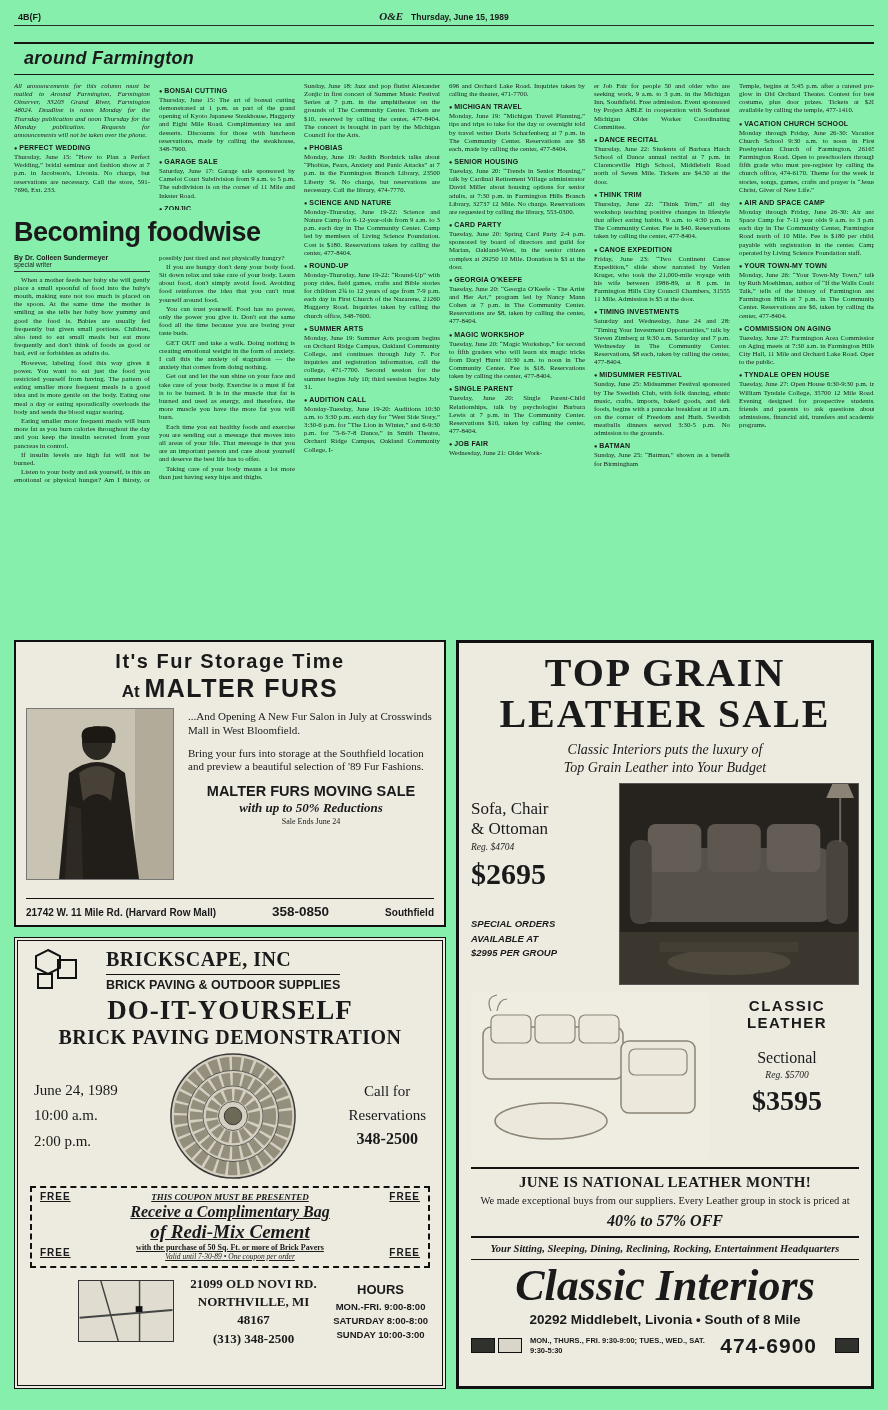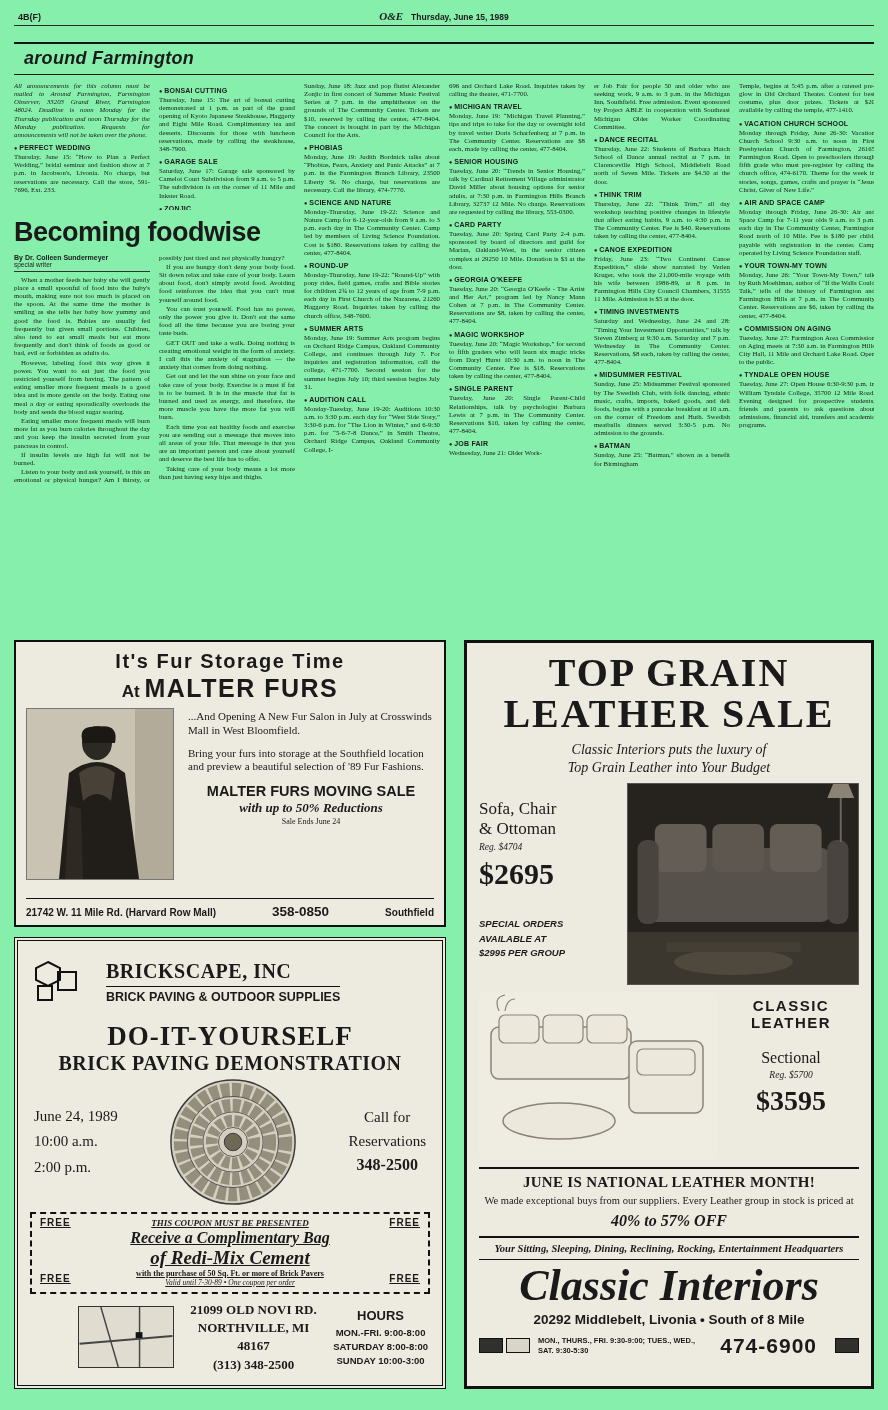--- a/index.html
+++ b/index.html
@@ -32,46 +32,46 @@
   .ibody { }
   .lead { margin-bottom:1px; }
   .headline { font:bold 27px/1.02 "Liberation Sans", sans-serif; letter-spacing:-0.5px; margin:9px 0 7px; }
   .article-body { columns:2; column-gap:9px; font:6.9px/1.19 "Liberation Serif", serif; text-align:justify; height:368px; overflow:hidden; }
   .byline-block { border-bottom:1px solid #333; padding-bottom:3px; margin-bottom:4px; }
   .byline { font:bold 7px "Liberation Sans", sans-serif; }
   .byrole { font:6.5px "Liberation Sans", sans-serif; }
   .apara { text-indent:7px; margin-bottom:1px; }
 
   
-  .ads-row { display:flex; gap:18px; margin-top:10px; }
+  .ads-row { display:flex; gap:10px; margin-top:10px; }
   .ads-left { width:432px; flex:none; display:flex; flex-direction:column; gap:10px; }
   .ad { background:#edeae0; border:2px solid #111; }
 
   
   .malter { height:287px; padding:8px 10px 6px; display:flex; flex-direction:column; }
   .m-h1 { text-align:center; font:bold 20px "Liberation Sans", sans-serif; letter-spacing:1.5px; }
   .m-h2 { text-align:center; font:bold 17px "Liberation Sans", sans-serif; margin-top:1px; }
   .m-brand { font-size:25px; letter-spacing:1.5px; }
   .m-mid { display:flex; gap:14px; margin-top:5px; flex:1; overflow:hidden; }
   .m-photo { width:148px; height:172px; flex:none; border:1px solid #777; }
   .m-text { flex:1; font:11px/1.25 "Liberation Serif", serif; padding-top:2px; }
   .m-text p { margin-bottom:9px; }
   .m-sale { font:bold 14.5px "Liberation Sans", sans-serif; text-align:center; margin-top:4px; }
   .m-salesub { font:italic bold 13px "Liberation Serif", serif; text-align:center; margin-top:1px; }
   .m-salenote { font:8px "Liberation Serif", serif; text-align:center; margin-top:1px; }
   .m-foot { display:flex; justify-content:space-between; align-items:baseline; font:bold 10px "Liberation Sans", sans-serif; border-top:1.5px solid #111; padding-top:5px; margin-top:5px; }
   .m-phone { font-size:13.5px; }
 
   
   .brick { height:452px; border:4px double #111; padding:7px 12px 8px; display:flex; flex-direction:column; }
-  .b-top { display:flex; gap:12px; align-items:center;margin-top:12px; }
+  .b-top { display:flex; gap:12px; align-items:center; }
   .b-logo { width:64px; height:44px; flex:none; }
   .b-name { font:bold 20px "Liberation Serif", serif; letter-spacing:0.5px; }
   .b-tag { font:bold 12.5px "Liberation Sans", sans-serif; border-top:1px solid #111; margin-top:3px; padding-top:3px; }
-  .b-t1 { text-align:center; font:bold 27px "Liberation Serif", serif; margin-top:17px; letter-spacing:1px; }
+  .b-t1 { text-align:center; font:bold 27px "Liberation Serif", serif; margin-top:3px; letter-spacing:1px; }
   .b-t2 { text-align:center; font:bold 20px "Liberation Serif", serif; letter-spacing:0.5px; }
   .b-mid { display:flex; align-items:center; justify-content:space-between; padding:3px 4px; }
   .b-date { font:15px "Liberation Serif", serif; line-height:1.7; }
   .b-circle { width:128px; height:128px; }
   .b-call { font:15px "Liberation Serif", serif; text-align:center; line-height:1.55; }
   .b-phone { font-weight:bold; font-size:16px; }
   .b-coupon { border:2px dashed #111; margin:3px 0 6px; padding:3px 8px 5px; text-align:center;text-decoration:underline; }
   .c-row { display:flex; justify-content:space-between; align-items:center; }
   .c-free { font:bold 10px "Liberation Sans", sans-serif; letter-spacing:1px; }
   .c-must { font:italic bold 9px "Liberation Serif", serif; }

